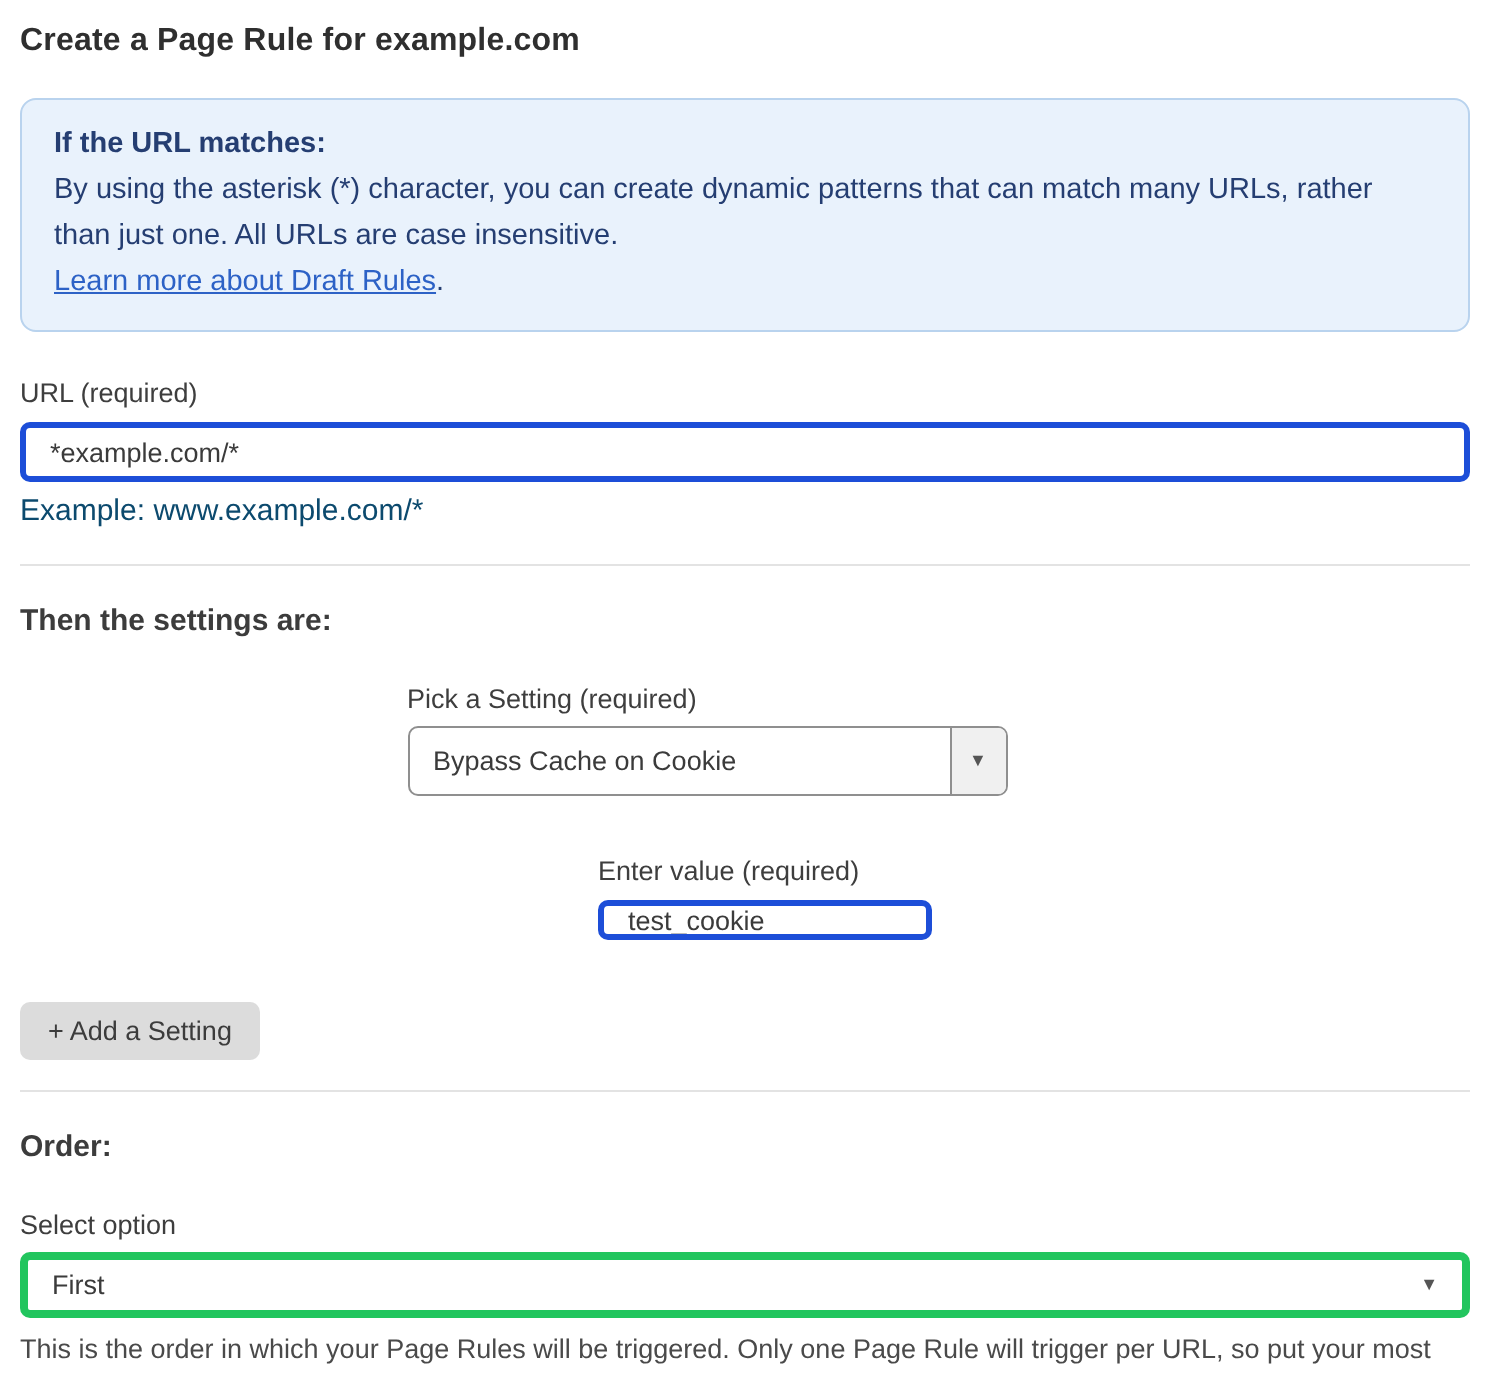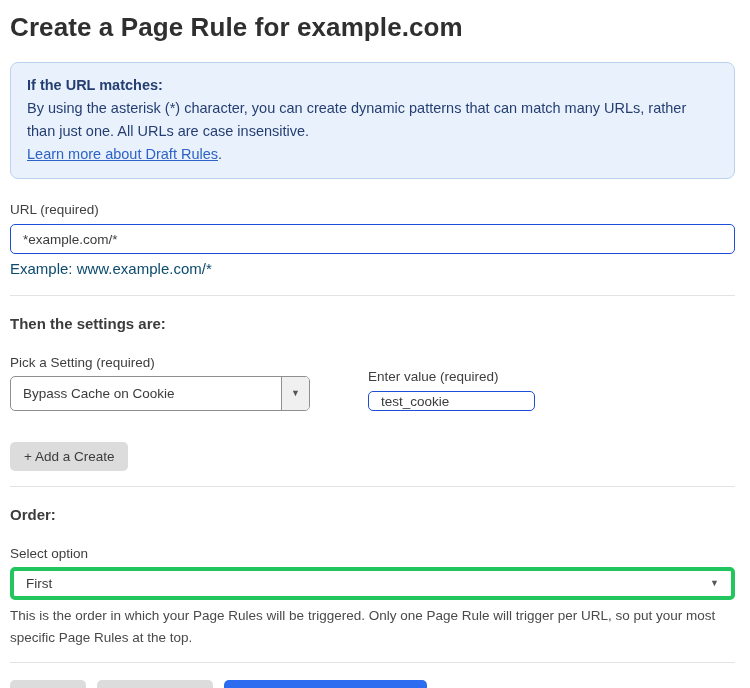--- a/index.html
+++ b/index.html
@@ -5,21 +5,21 @@
   * { margin: 0; padding: 0; box-sizing: border-box; }
   html, body { width: 750px; height: 688px; background: #ffffff; }
   body {
     font-family: "Liberation Sans", "DejaVu Sans", sans-serif;
     color: #333333;
     overflow: hidden;
   }
   .container { padding: 12px 15px 0 10px; }
 
   .page-title {
-    font-size: 26px;
+    font-size: 16px;
     font-weight: bold;
     color: #2f2f2f;
     letter-spacing: 0.1px;
   }
 
   .info-box {
     margin-top: 19px;
     background: #e9f2fc;
     border: 1px solid #b9d3ee;
     border-radius: 8px;
@@ -38,21 +38,21 @@
   .field-label {
     margin-top: 23px;
     font-size: 13.5px;
     color: #3e3e3e;
   }
   .text-input {
     display: block;
     width: 100%;
     margin-top: 7px;
     height: 30px;
-    border: 1px solid #1d4ed8;
+    border: 3px solid #1d4ed8;
     border-radius: 5px;
     padding: 0 12px;
     font-family: "Liberation Sans", "DejaVu Sans", sans-serif;
     font-size: 13.5px;
     color: #3b3b3b;
     background: #ffffff;
     outline: none;
   }
   .helper-text {
     margin-top: 6px;
@@ -66,21 +66,21 @@
     margin-top: 18px;
   }
 
   .section-heading {
     margin-top: 19px;
     font-size: 15px;
     font-weight: bold;
     color: #3c3c3c;
   }
 
-  .settings-row { display: flex; align-items: flex-end; }
+  .settings-row { display: flex; align-items: center; flex-direction: column; }
   .setting-col { width: 338px; }
   .value-col { margin-left: 20px; padding-top: 7px; }
 
   .fake-select {
     margin-top: 6px;
     width: 300px;
     height: 35px;
     border: 1px solid #8f8f8f;
     border-radius: 5px;
     background: #ffffff;
@@ -190,21 +190,21 @@
           <span class="chevron">▼</span>
         </div>
       </div>
     </div>
     <div class="value-col">
       <div class="field-label">Enter value (required)</div>
       <input class="text-input value-input" type="text" value="test_cookie" style="">
     </div>
   </div>
 
-  <button class="btn add-setting-btn">+ Add a Create</button>
+  <button class="btn add-setting-btn">+ Add a Setting</button>
 
   <hr class="divider divider-2">
 
   <div class="section-heading">Order:</div>
 
   <div class="field-label">Select option</div>
   <div class="wide-select">
     <span class="select-text">First</span>
     <span class="chevron">▼</span>
   </div>

